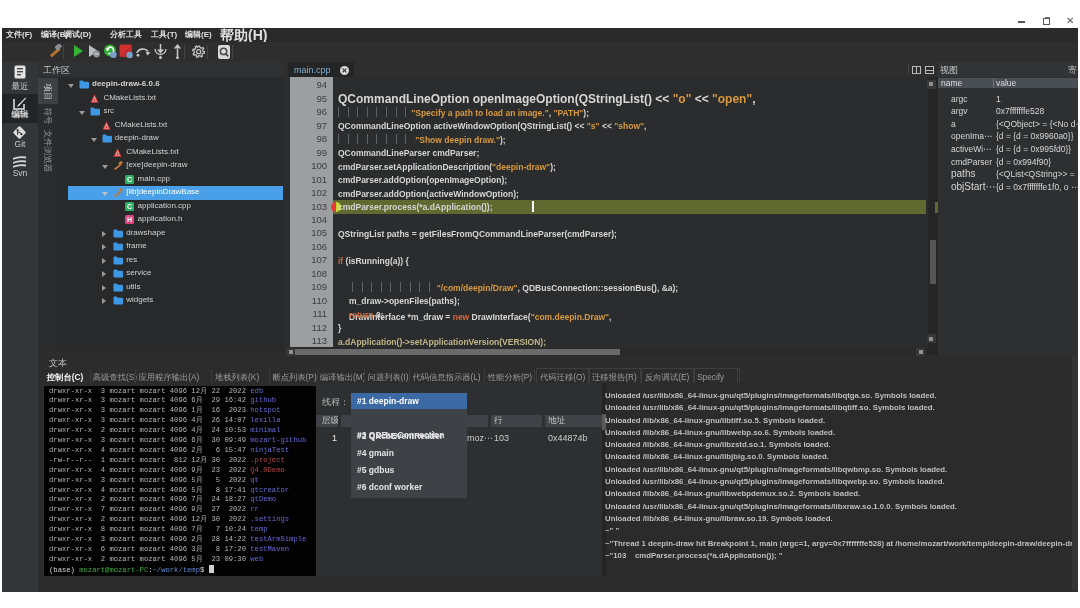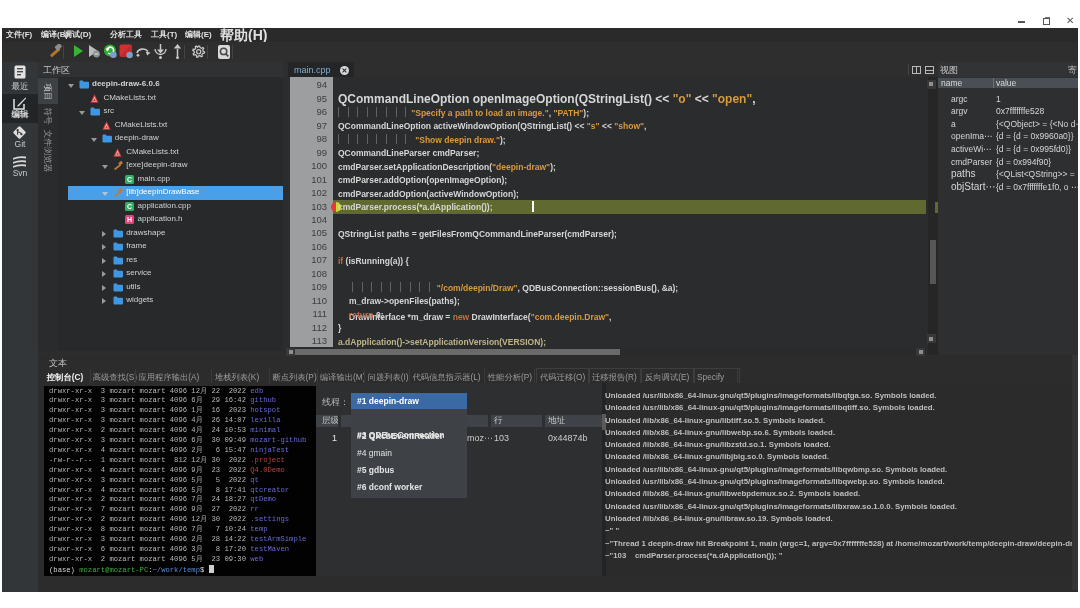--- a/index.html
+++ b/index.html
@@ -408,21 +408,21 @@
 <div class="abs" style="left:540px;top:386.5px;width:3px;height:12.5px;background:#2d2f31;"></div>
 <div class="abs" style="left:330px;top:405px;height:10px;font-size:9px;color:#e8e8e8;line-height:10px;">1</div>
 <div class="abs" style="left:465px;top:405px;height:10px;font-size:9px;color:#cccccc;line-height:10px;">moz⋯</div>
 <div class="abs" style="left:492px;top:405px;height:10px;font-size:9px;color:#cccccc;line-height:10px;">103</div>
 <div class="abs" style="left:546px;top:405px;height:10px;font-size:9px;color:#cccccc;line-height:10px;">0x44874b</div>
 <div class="abs" style="left:349px;top:364.5px;width:116px;height:105px;background:#3e4247;"></div>
 <div class="abs" style="left:349px;top:364.5px;width:116px;height:16px;background:#3a69a3;"></div>
 <div class="abs" style="left:355px;top:368.0px;height:10px;font-size:8.5px;color:#ffffff;font-weight:bold;line-height:10px;white-space:nowrap;">#1 deepin-draw</div>
 <div class="abs" style="left:355px;top:385.2px;height:10px;font-size:8.5px;color:#e4e4e4;font-weight:bold;line-height:10px;white-space:nowrap;margin-top:18px;">#2 QXcbEventReader</div>
 <div class="abs" style="left:355px;top:402.4px;height:10px;font-size:8.5px;color:#e4e4e4;font-weight:bold;line-height:10px;white-space:nowrap;">#3 QDBusConnection</div>
-<div class="abs" style="left:355px;top:419.6px;height:10px;font-size:8.5px;color:#e4e4e4;font-weight:normal;line-height:10px;white-space:nowrap;">#4 gmain</div>
+<div class="abs" style="left:355px;top:419.6px;height:10px;font-size:8.5px;color:#e4e4e4;font-weight:bold;line-height:10px;white-space:nowrap;">#4 gmain</div>
 <div class="abs" style="left:355px;top:436.8px;height:10px;font-size:8.5px;color:#e4e4e4;font-weight:bold;line-height:10px;white-space:nowrap;">#5 gdbus</div>
 <div class="abs" style="left:355px;top:454.0px;height:10px;font-size:8.5px;color:#e4e4e4;font-weight:bold;line-height:10px;white-space:nowrap;">#6 dconf worker</div>
 <div class="abs" style="left:600px;top:355px;width:4px;height:193px;background:#242424;"></div>
 <div class="abs" style="left:600px;top:386px;width:4px;height:16px;background:#5a5a5a;"></div>
 <div class="abs" style="left:604px;top:355px;width:472px;height:193px;background:#2b2b2b;"></div>
 <div class="abs" style="left:603px;top:362px;width:471px;height:180px;font-size:7.8px;font-weight:bold;line-height:12.3px;color:#bfbfbf;white-space:nowrap;overflow:hidden;">
         <div>Unloaded /usr/lib/x86_64-linux-gnu/qt5/plugins/imageformats/libqtga.so. Symbols loaded.</div>
         <div>Unloaded /usr/lib/x86_64-linux-gnu/qt5/plugins/imageformats/libqtiff.so. Symbols loaded.</div>
         <div>Unloaded /lib/x86_64-linux-gnu/libtiff.so.5. Symbols loaded.</div>
         <div>Unloaded /lib/x86_64-linux-gnu/libwebp.so.6. Symbols loaded.</div>

